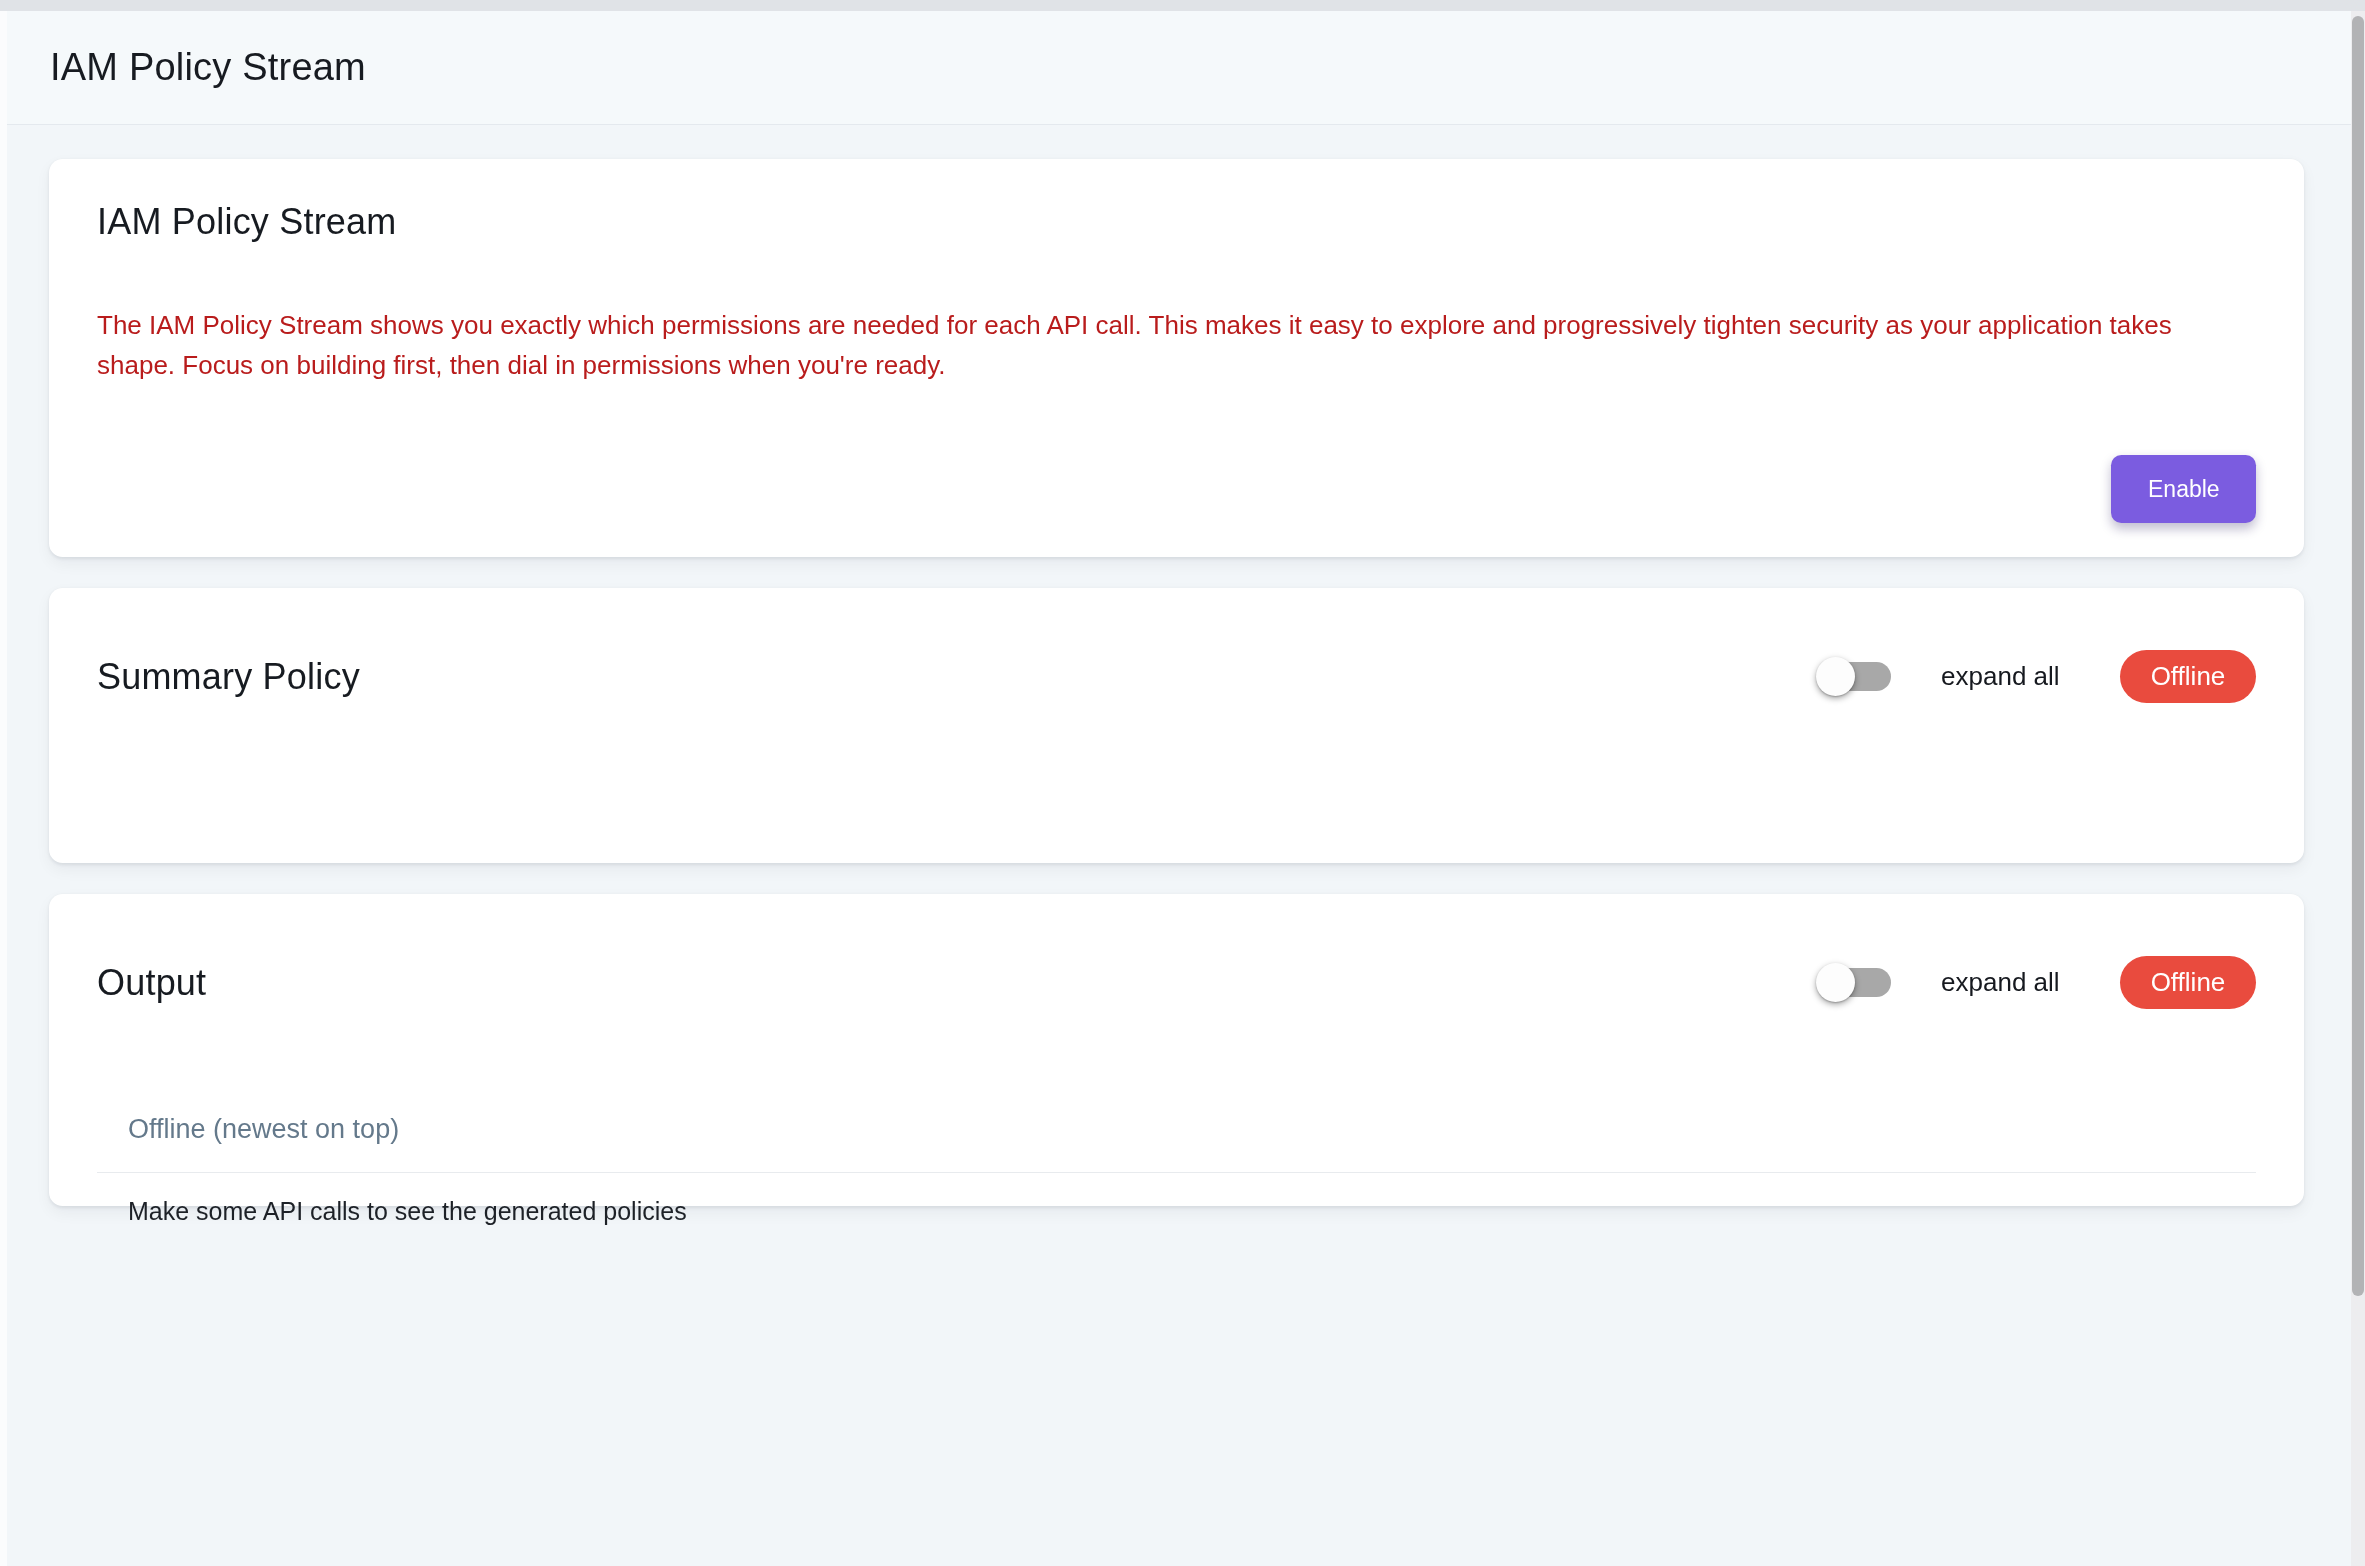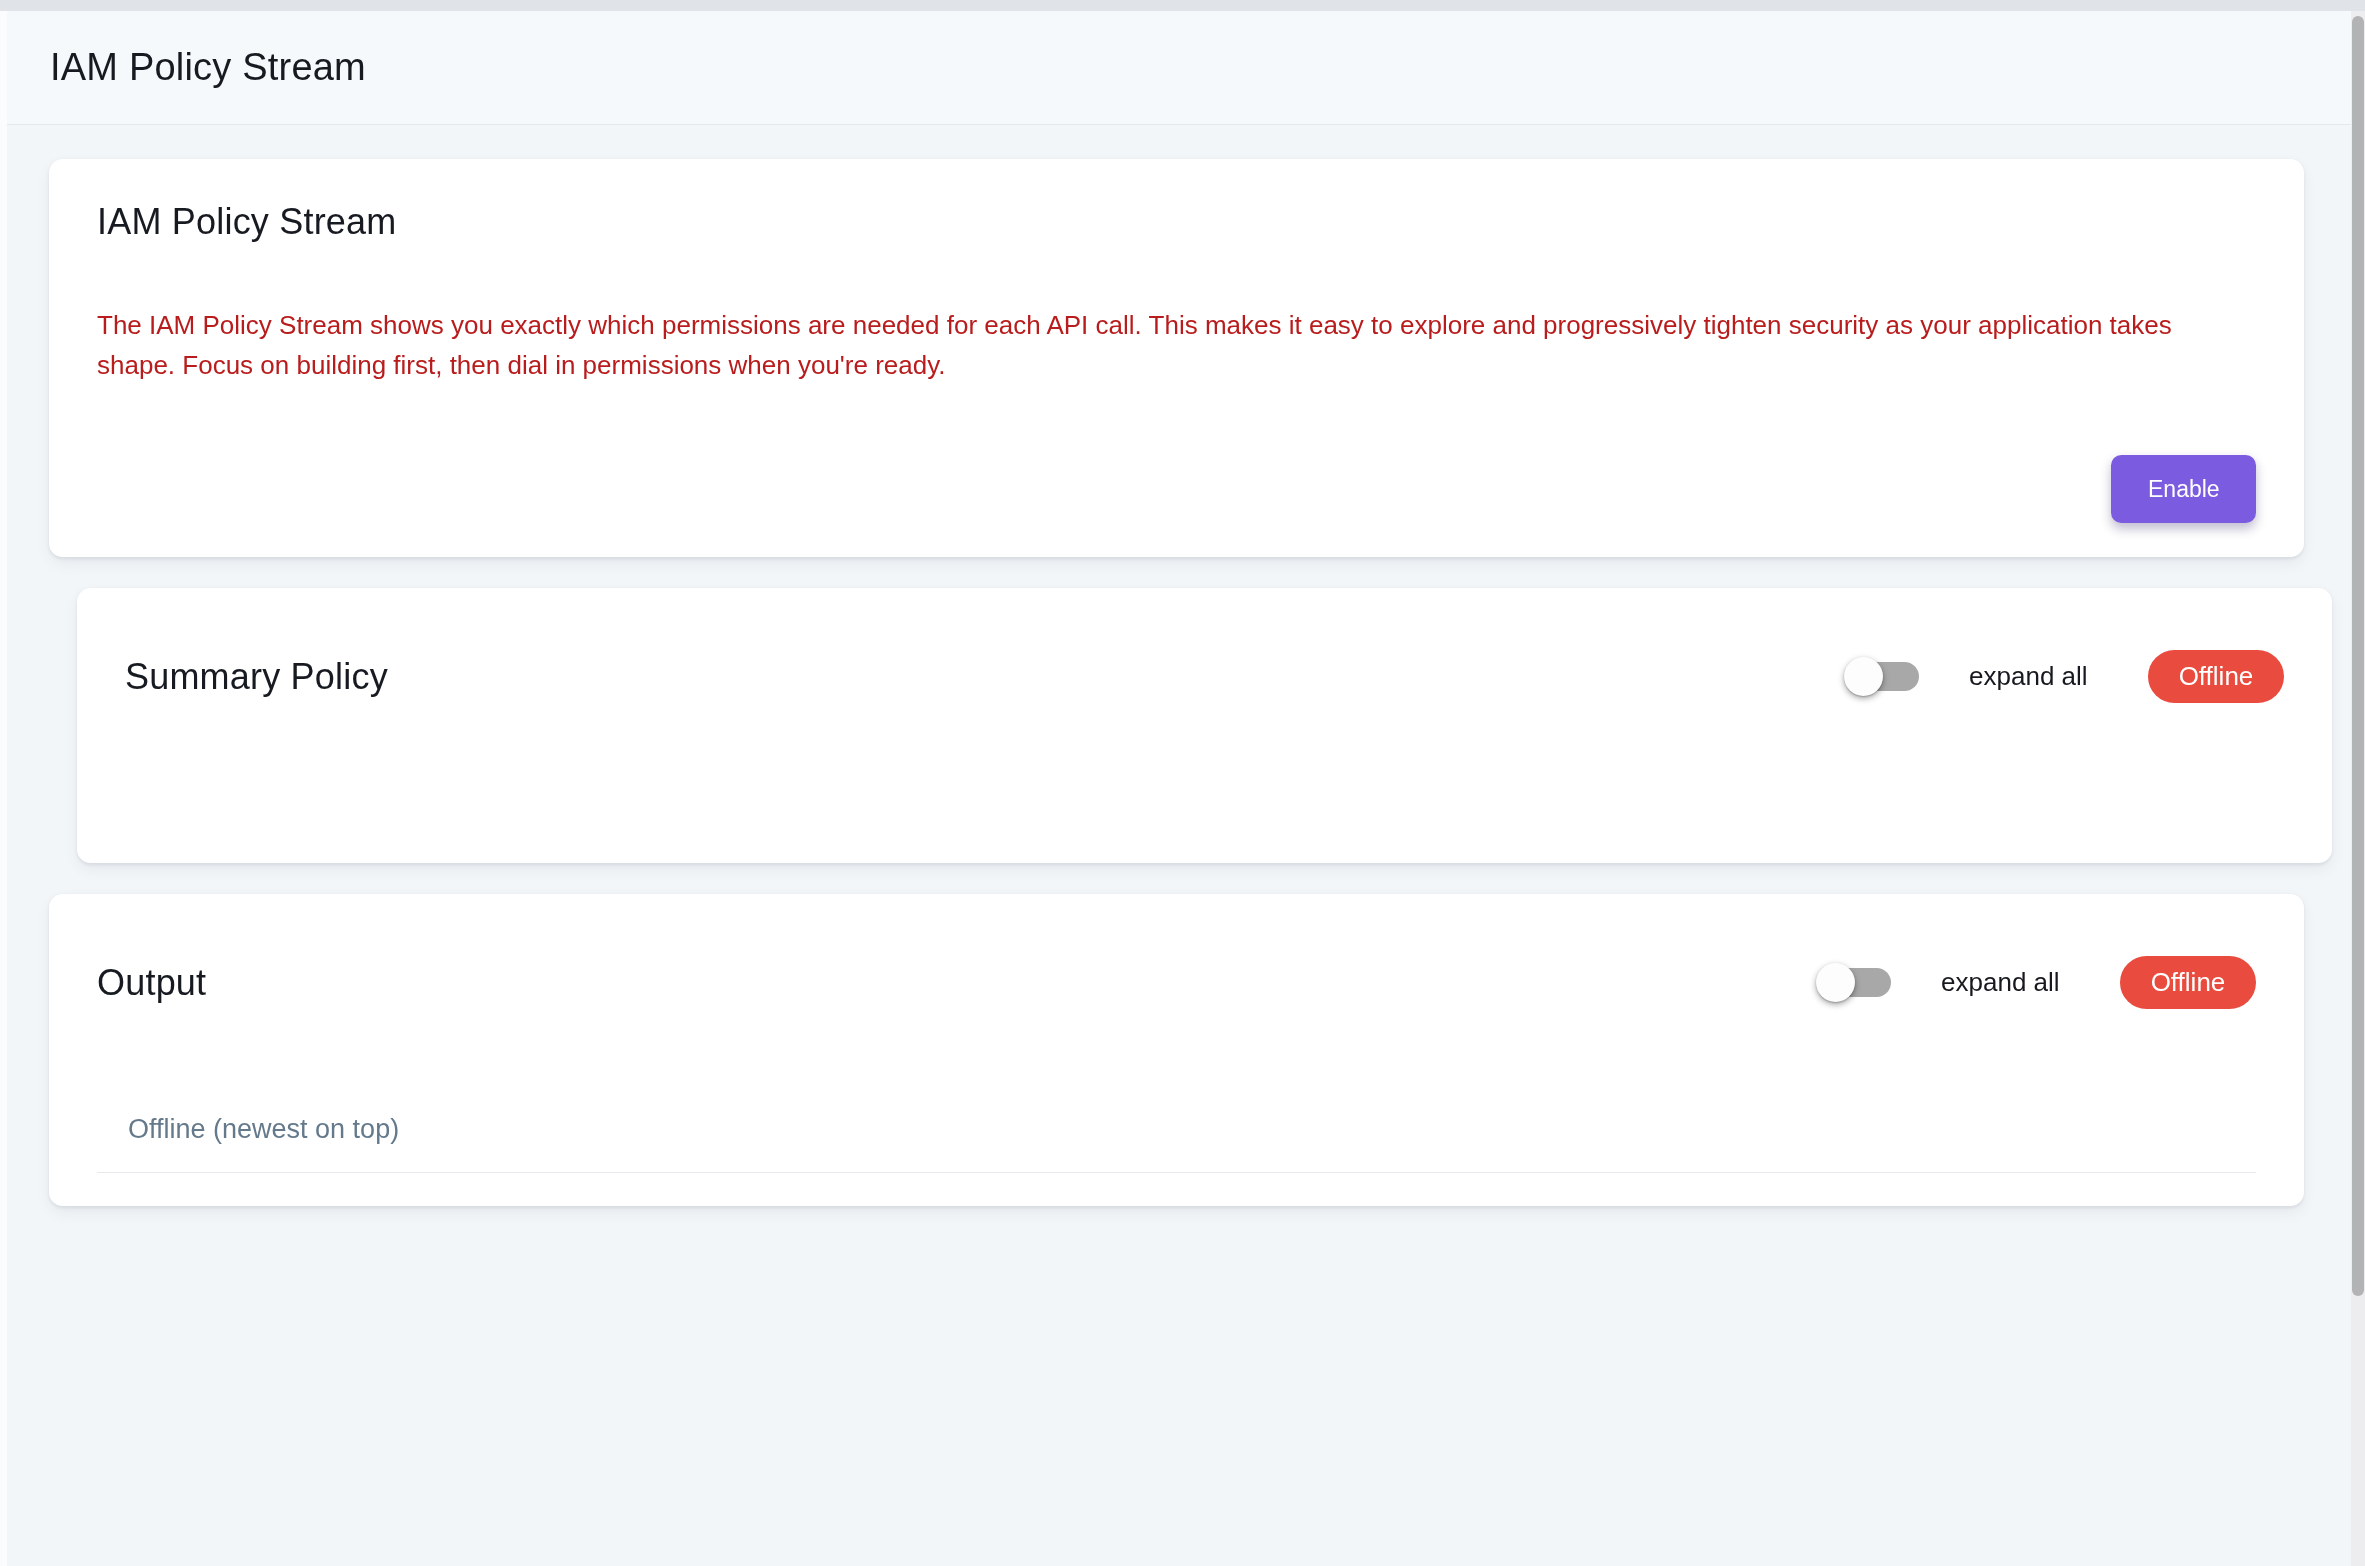--- a/index.html
+++ b/index.html
@@ -55,21 +55,21 @@
     height: 68px; min-width: 145px; padding: 0 34px;
     background: #7b5ce0; color: #ffffff;
     border: none; border-radius: 10.3px;
     font-family: "Liberation Sans", sans-serif;
     font-size: 23px;
     box-shadow: 0 5.1px 10.3px rgba(33,20,90,0.28);
     cursor: pointer;
   }
   
   .section-card { padding: 62px 48px 0 48px; }
-  .summary-card { height: 275px; margin-left: 28px; }
+  .summary-card { height: 275px; }
   .output-card { height: 312px; }
   .card-header-row { display: flex; align-items: center; }
   .header-controls {
     margin-left: auto; display: flex; align-items: center; gap: 28px;
   }
   .toggle {
     position: relative; width: 73px; height: 39px;
     cursor: pointer; flex: 0 0 auto;
   }
   .toggle-track {
@@ -164,20 +164,21 @@
           <div class="toggle-thumb"></div>
         </div>
         <span class="expand-label">expand all</span>
         <span class="status-badge">Offline</span>
       </div>
     </div>
 
     <div class="requests-section">
       <div class="requests-title">Offline (newest on top)</div>
       <hr class="requests-divider">
+      <div class="requests-empty">Make some API calls to see the generated policies</div>
     </div>
   </section>
 
 </main>
 
 <div class="scrollbar">
   <div class="scrollbar-thumb"></div>
 </div>
 
 

